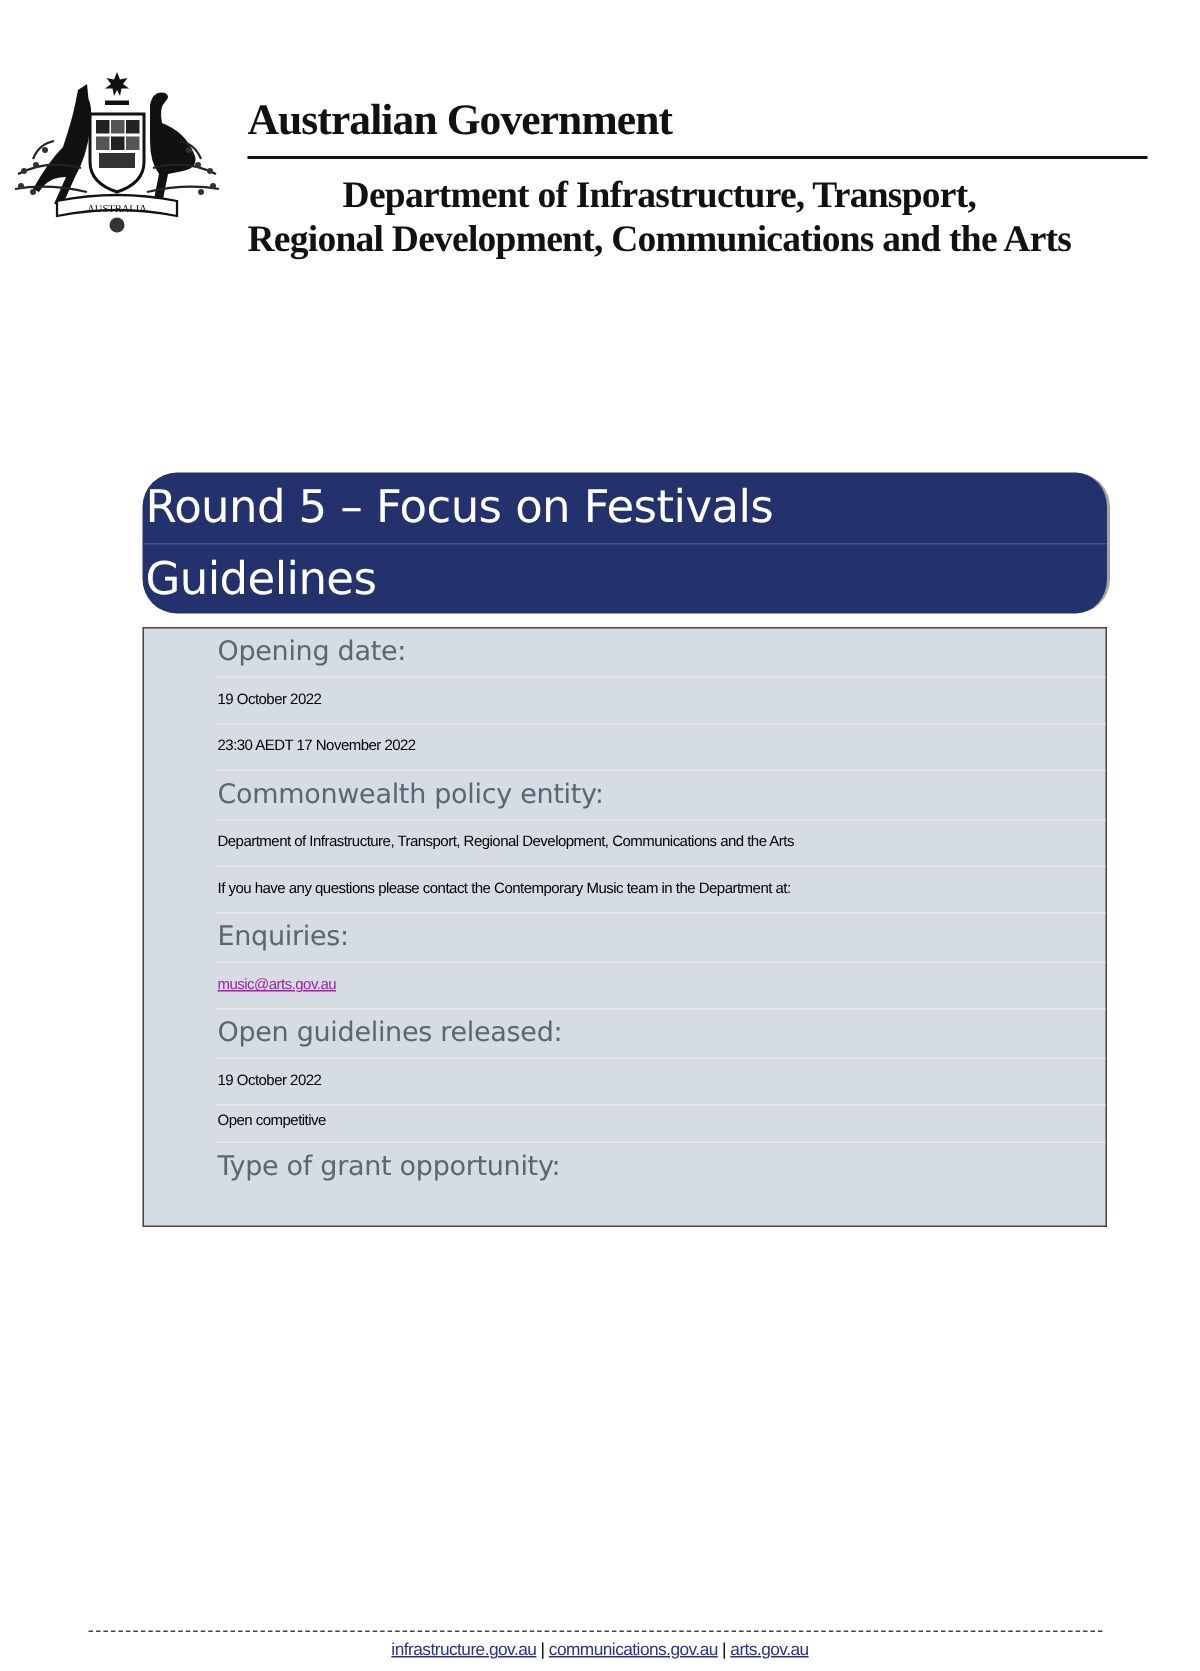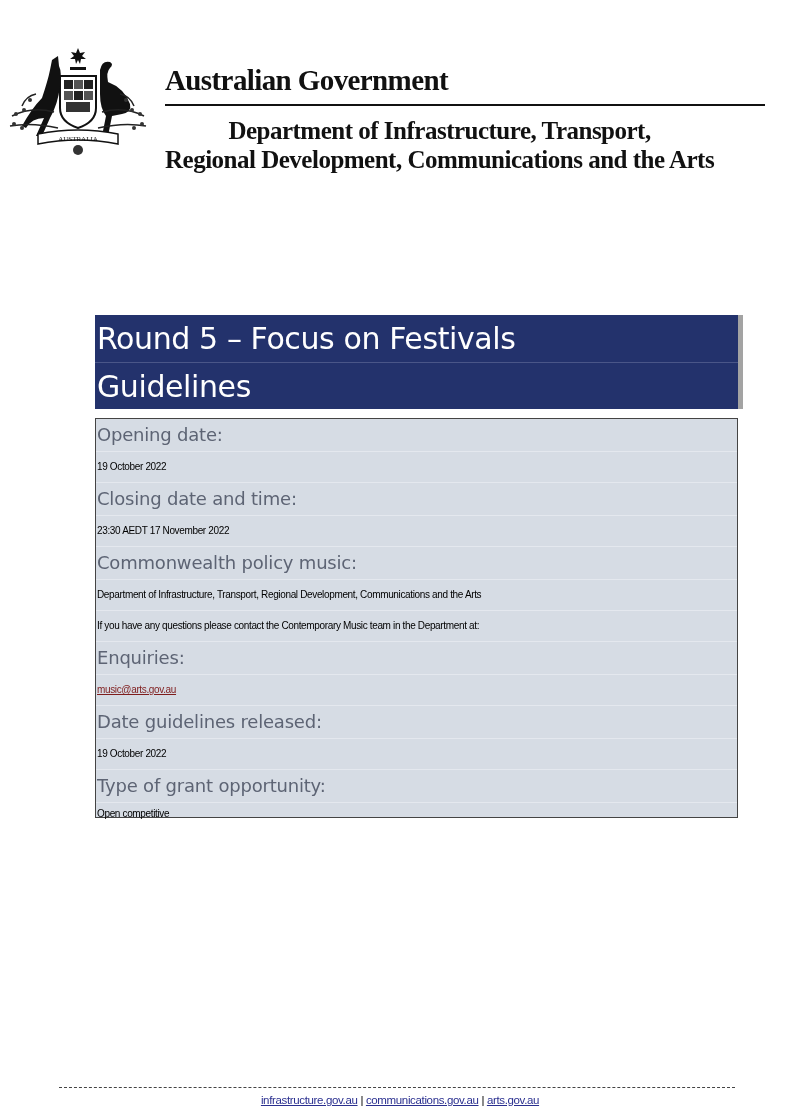--- a/index.html
+++ b/index.html
@@ -51,21 +51,22 @@
       color: #111111;
       line-height: 29px;
       text-align: center;
     }
     .title-banner {
       position: absolute;
       left: 95px;
       top: 315px;
       width: 643px;
       background: #23326c;
-      border-right: 5px solid #a3a3a3;
+      border-right: 2px solid #a3a3a3;
+      border-radius: 23px;
     }
     .title-row {
       height: 47px;
       color: #ffffff;
       font-family: "DejaVu Sans", sans-serif;
       font-size: 30px;
       line-height: 47px;
       padding-left: 2px;
       letter-spacing: -0.4px;
       box-sizing: border-box;
@@ -75,20 +76,21 @@
     }
     .info-table {
       position: absolute;
       left: 95px;
       top: 418px;
       width: 643px;
       height: 400px;
       background: #d6dce4;
       border: 1px solid #444444;
       box-sizing: border-box;
+      padding-left: 48px;
     }
     .info-row {
       border-bottom: 1px solid #e4e8ee;
       padding-left: 1px;
       box-sizing: border-box;
     }
     .info-row:last-child {
       border-bottom: none;
     }
     .info-label {
@@ -101,21 +103,21 @@
     }
     .info-value {
       height: 30px;
       line-height: 30px;
       font-family: Liberation Sans, sans-serif;
       font-size: 10px;
       color: #000000;
       letter-spacing: -0.35px;
     }
     .info-link {
-      color: #7f1d1d;
+      color: #a21caf;
       text-decoration: underline;
     }
     .footer-rule {
       position: absolute;
       left: 59px;
       top: 1087px;
       width: 676px;
       height: 0;
       border-top: 1px dashed #444444;
     }
@@ -200,57 +202,54 @@
 
 <div class="info-table">
   <div class="info-row">
     <div class="info-label">Opening date:</div>
   </div>
   <div class="info-row">
     <div class="info-value">19 October 2022</div>
   </div>
 
   <div class="info-row">
-    <div class="info-label">Closing date and time:</div>
-  </div>
-  <div class="info-row">
     <div class="info-value">23:30 AEDT 17 November 2022</div>
   </div>
 
   <div class="info-row">
-    <div class="info-label">Commonwealth policy music:</div>
+    <div class="info-label">Commonwealth policy entity:</div>
   </div>
   <div class="info-row">
     <div class="info-value">Department of Infrastructure, Transport, Regional Development, Communications and the Arts</div>
   </div>
 
   <div class="info-row">
     <div class="info-value">If you have any questions please contact the Contemporary Music team in the Department at:</div>
   </div>
   <div class="info-row">
     <div class="info-label">Enquiries:</div>
   </div>
   <div class="info-row">
     <div class="info-value">
       <a class="info-link">music@arts.gov.au</a>
     </div>
   </div>
 
   <div class="info-row">
-    <div class="info-label">Date guidelines released:</div>
+    <div class="info-label">Open guidelines released:</div>
   </div>
   <div class="info-row">
     <div class="info-value">19 October 2022</div>
   </div>
 
   <div class="info-row">
+    <div class="info-value" style="height:24px;line-height:22px;">Open competitive</div>
+  </div>
+  <div class="info-row">
     <div class="info-label">Type of grant opportunity:</div>
-  </div>
-  <div class="info-row">
-    <div class="info-value" style="height:24px;line-height:22px;">Open competitive</div>
   </div>
 </div>
 
 <div class="footer-rule"></div>
 <div class="footer-links">
   <a>infrastructure.gov.au</a>
   <span>|</span>
   <a>communications.gov.au</a>
   <span>|</span>
   <a>arts.gov.au</a>

